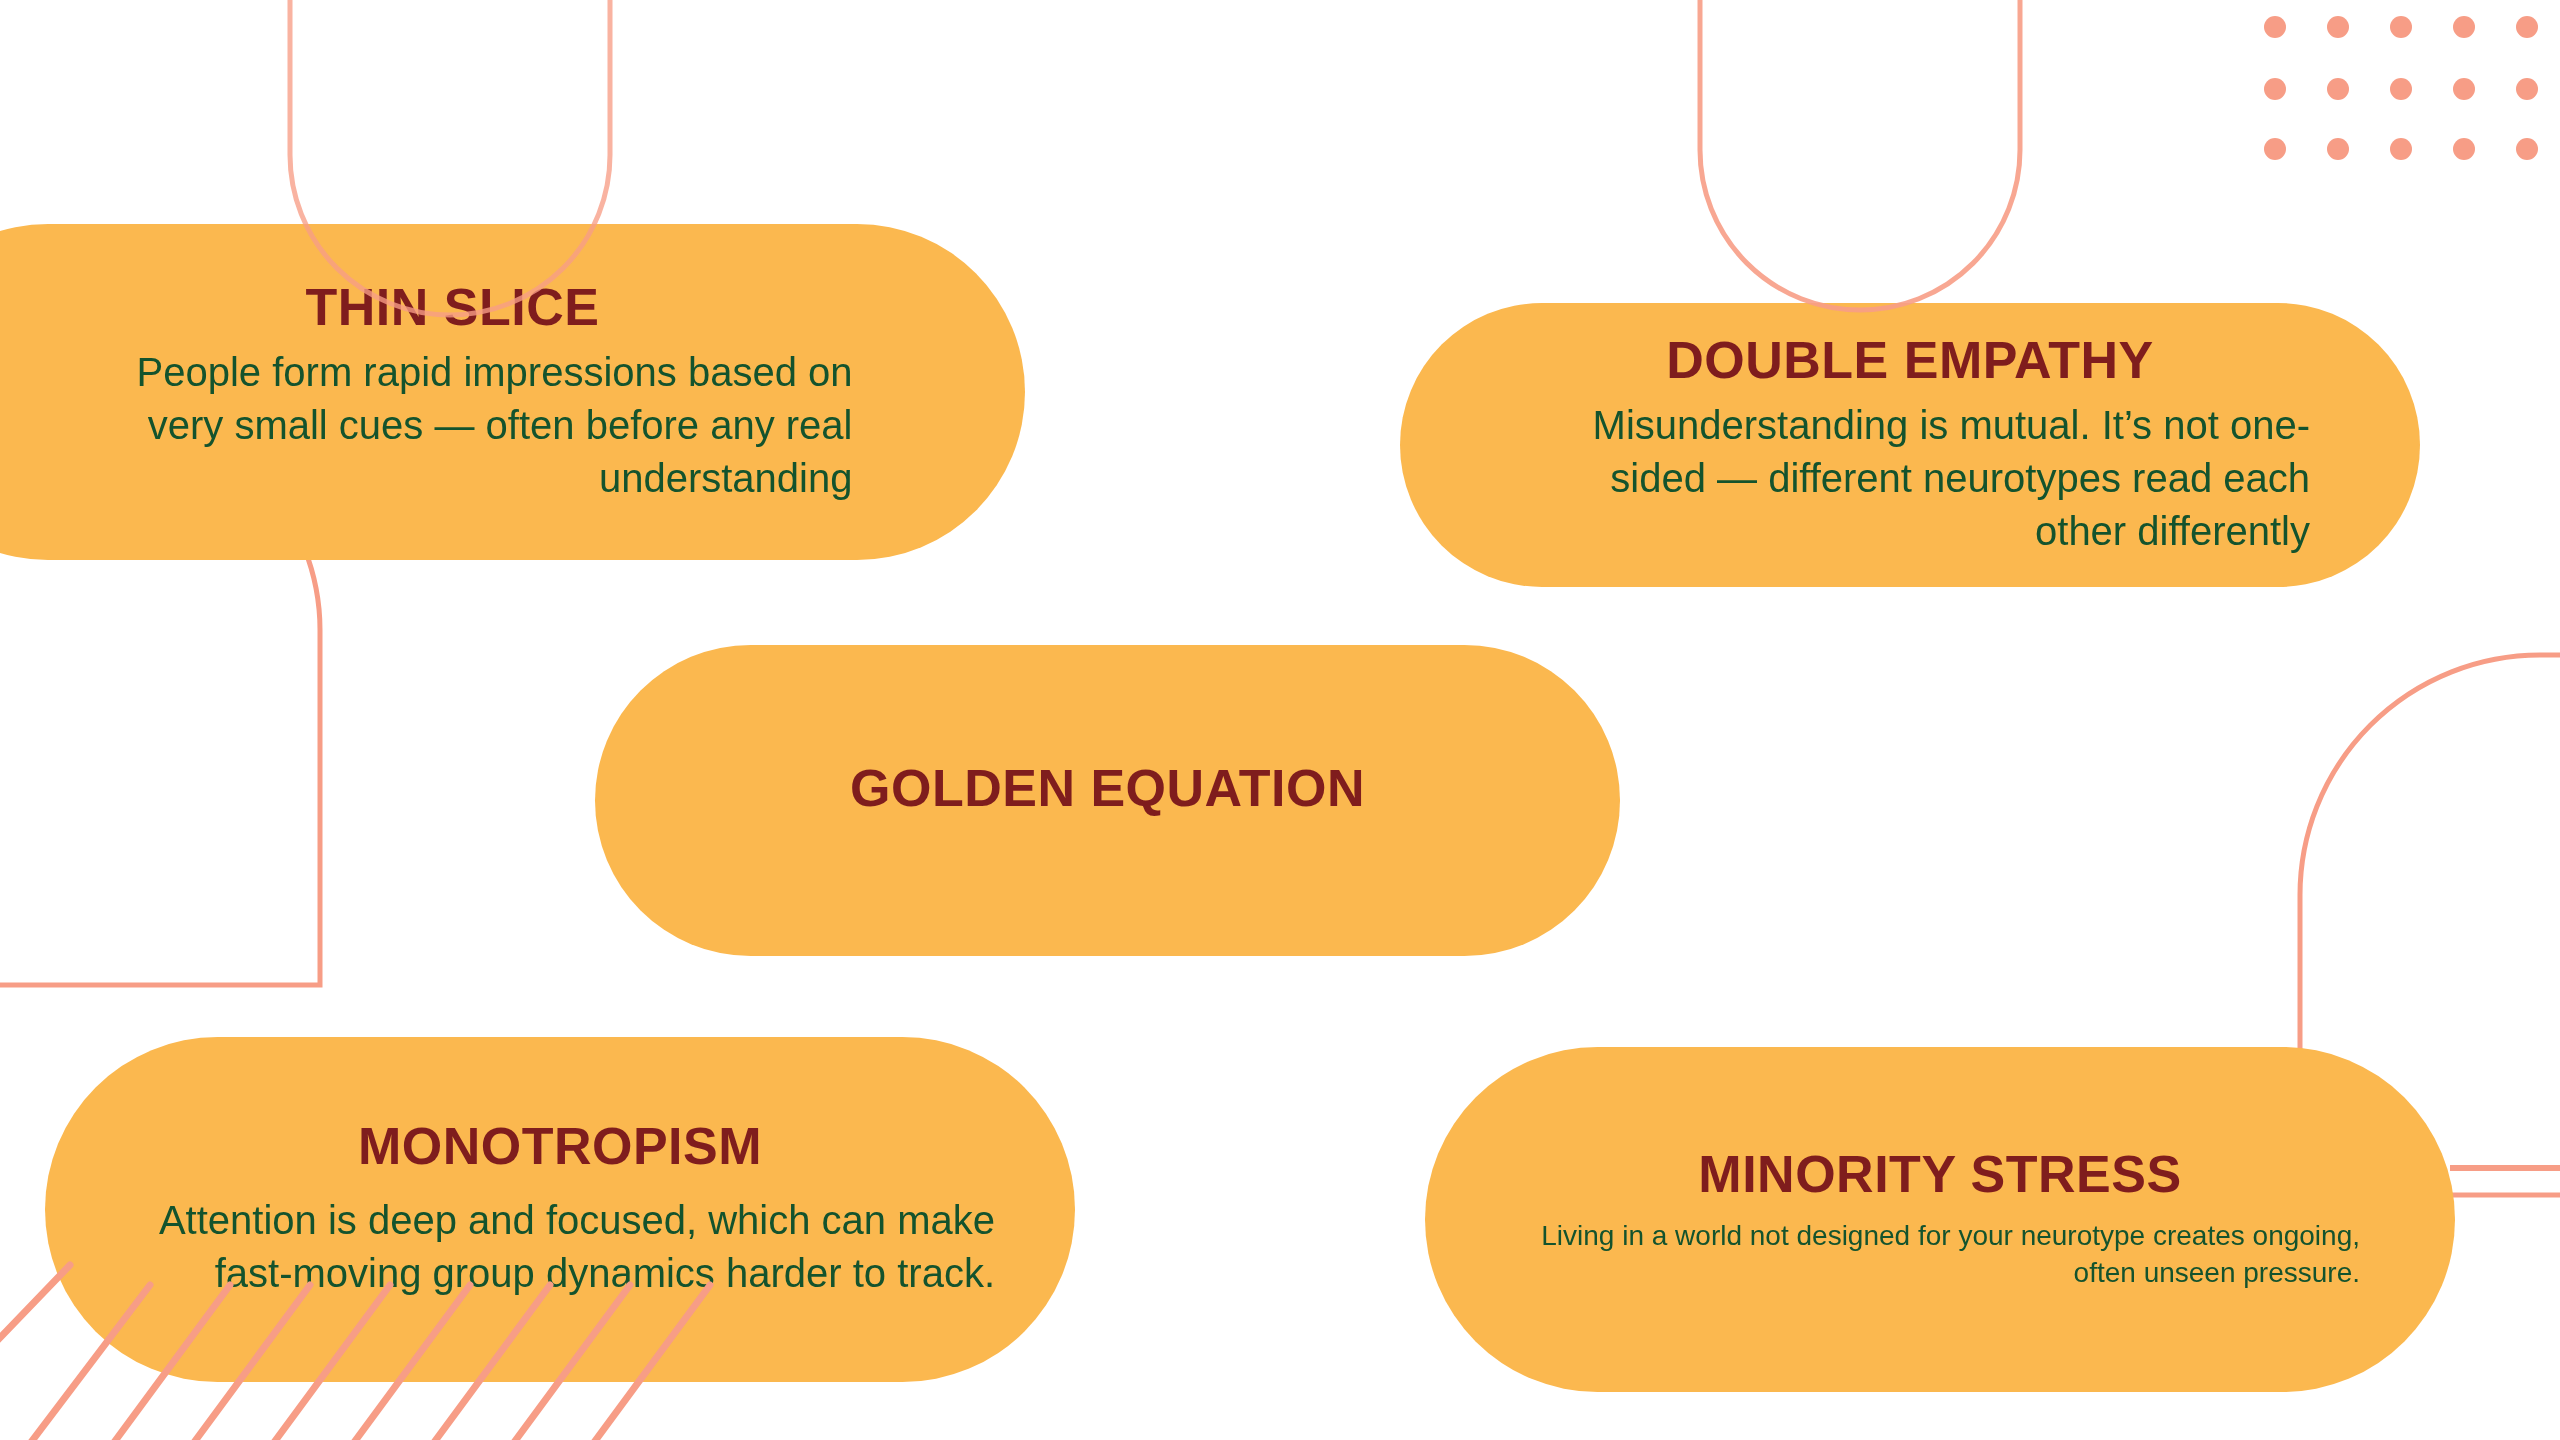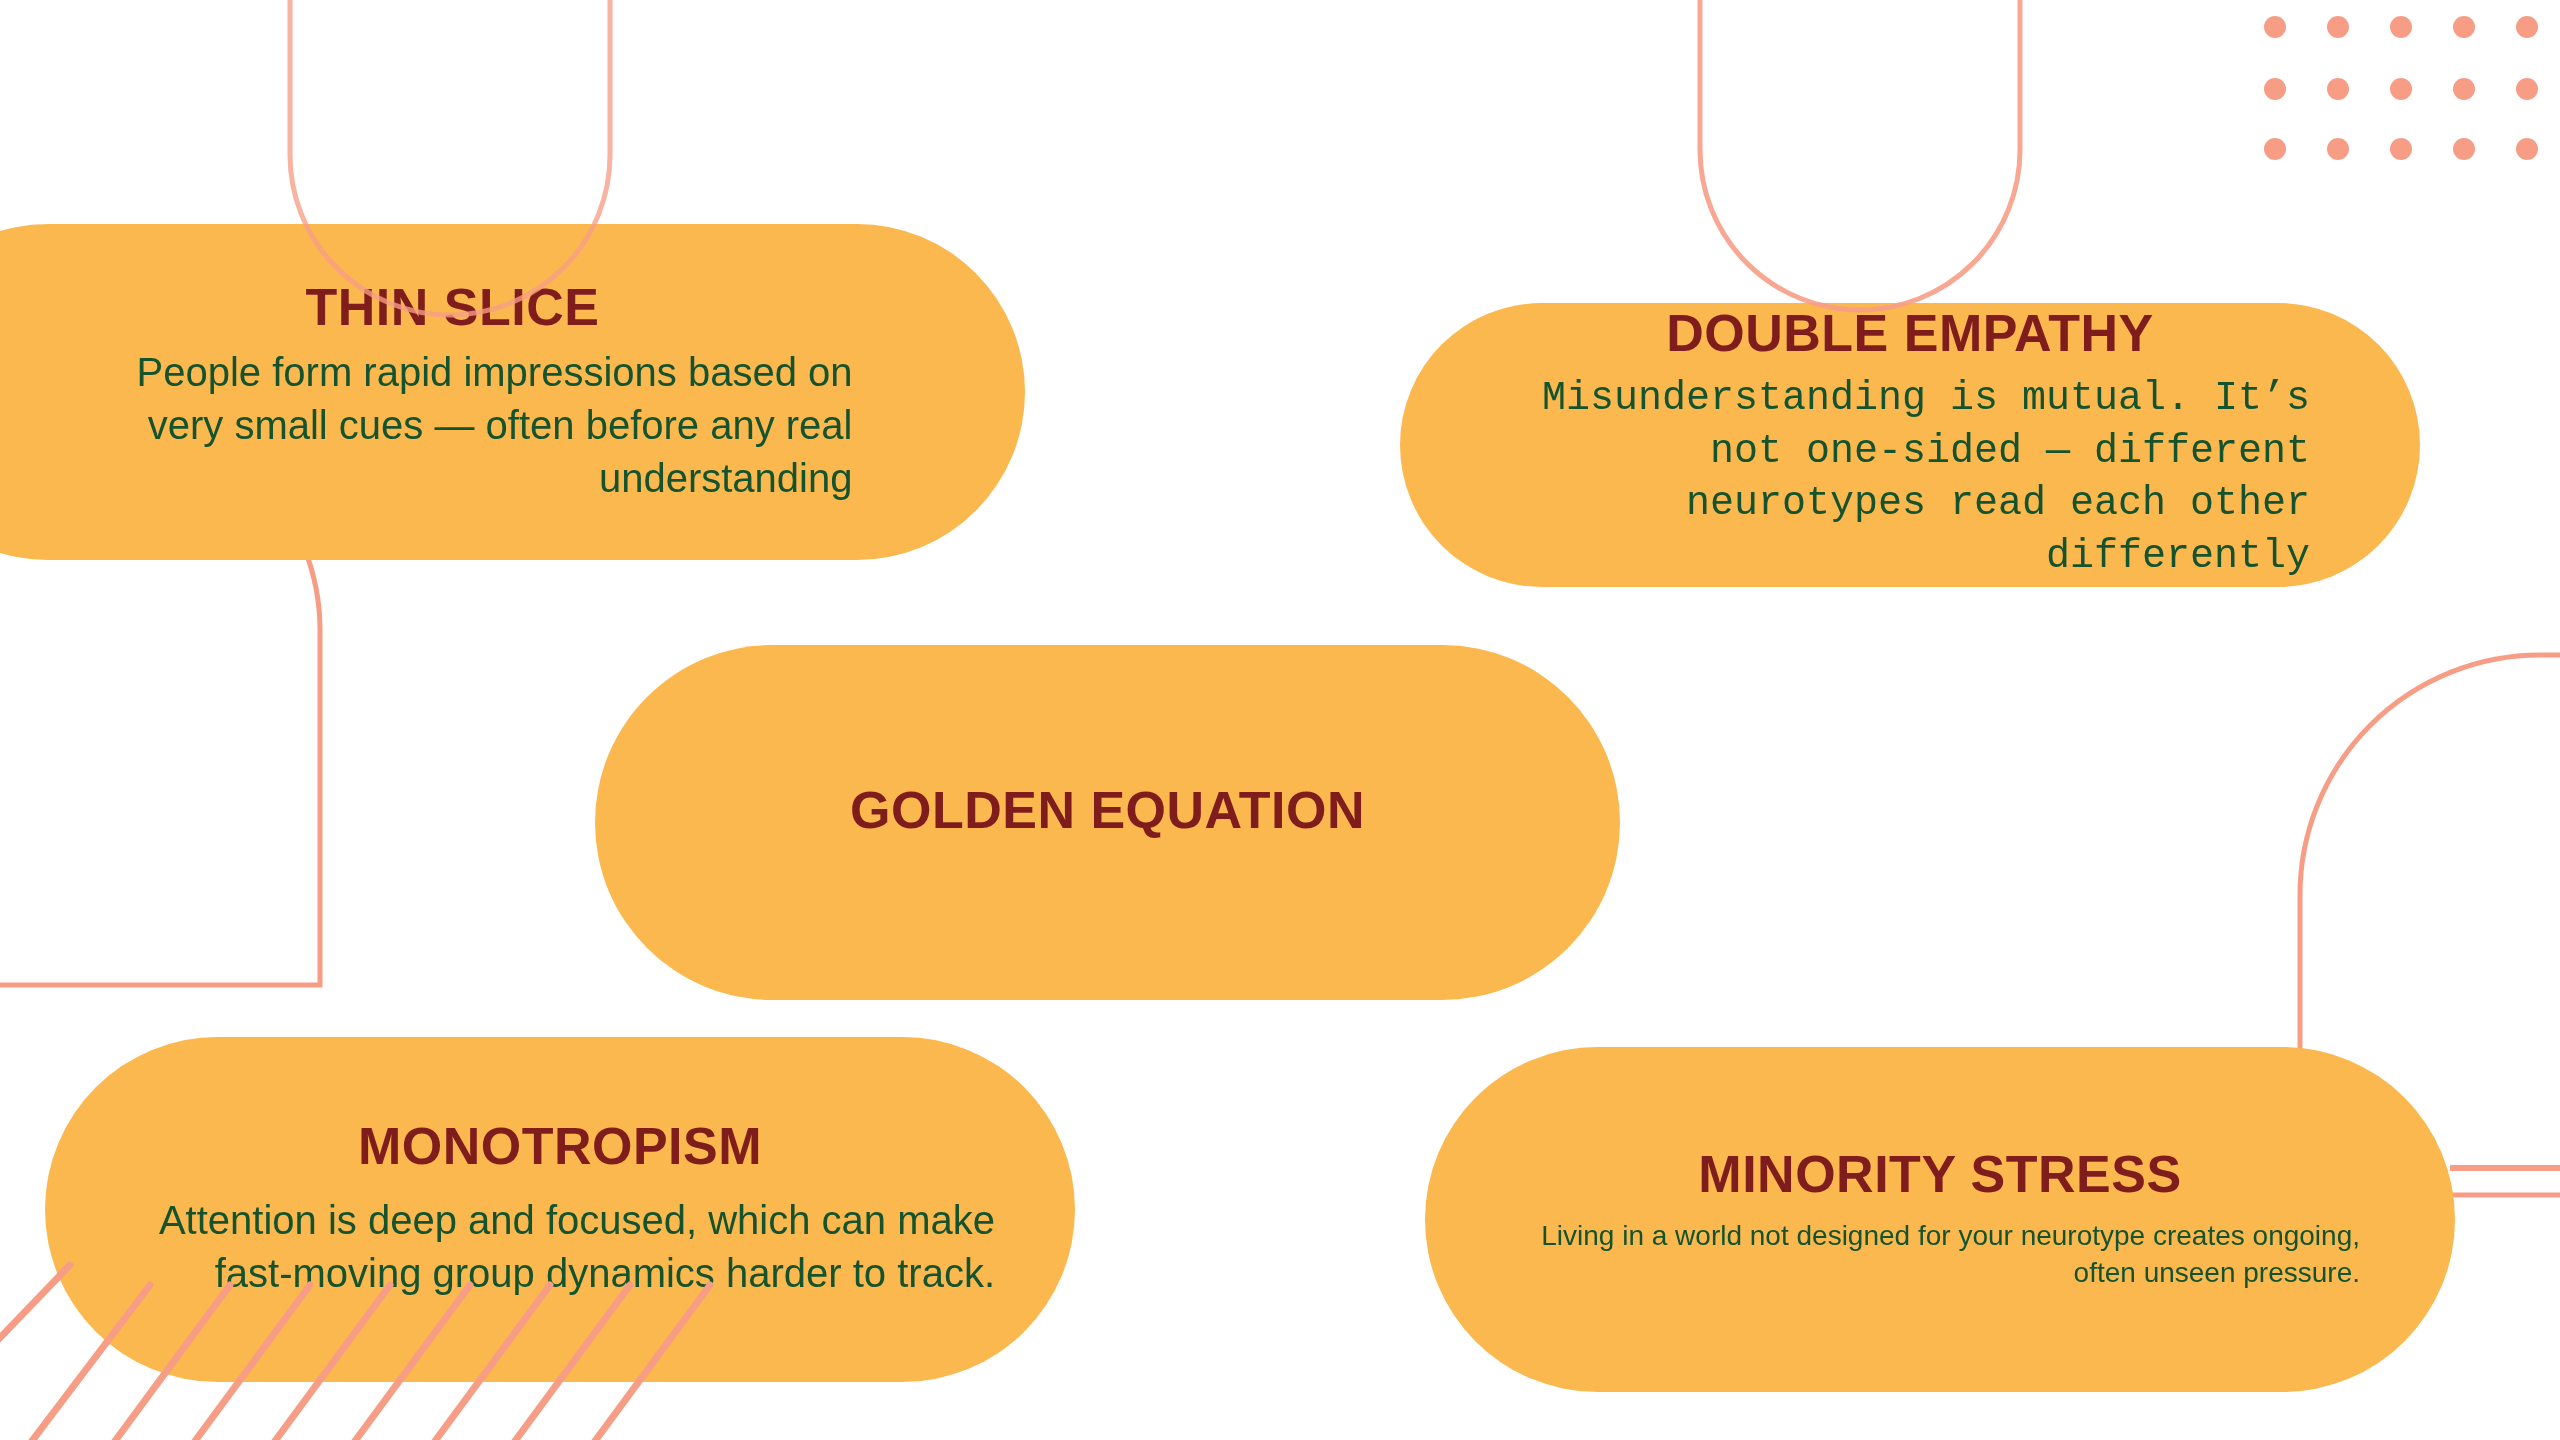--- a/index.html
+++ b/index.html
@@ -84,27 +84,27 @@
   #card-thin-slice .card-body  { font-size: 40px; max-width: 800px; }
 
   #card-double-empathy {
     left: 1400px;
     top: 303px;
     width: 1020px;
     height: 284px;
     padding: 0 70px;
   }
   #card-double-empathy .card-title { font-size: 52px; }
-  #card-double-empathy .card-body  { font-size: 40px; max-width: 800px; font-family: Liberation Mono, monospace; }
+  #card-double-empathy .card-body  { font-size: 40px; max-width: 800px; }
 
   #card-golden-equation {
     left: 595px;
     top: 645px;
     width: 1025px;
-    height: 355px;
+    height: 311px;
     padding: 0 70px;
   }
   #card-golden-equation .card-title { font-size: 52px; margin-bottom: 24px; }
   #card-golden-equation .card-body  { font-size: 40px; }
 
   #card-monotropism {
     left: 45px;
     top: 1037px;
     width: 1030px;
     height: 345px;

